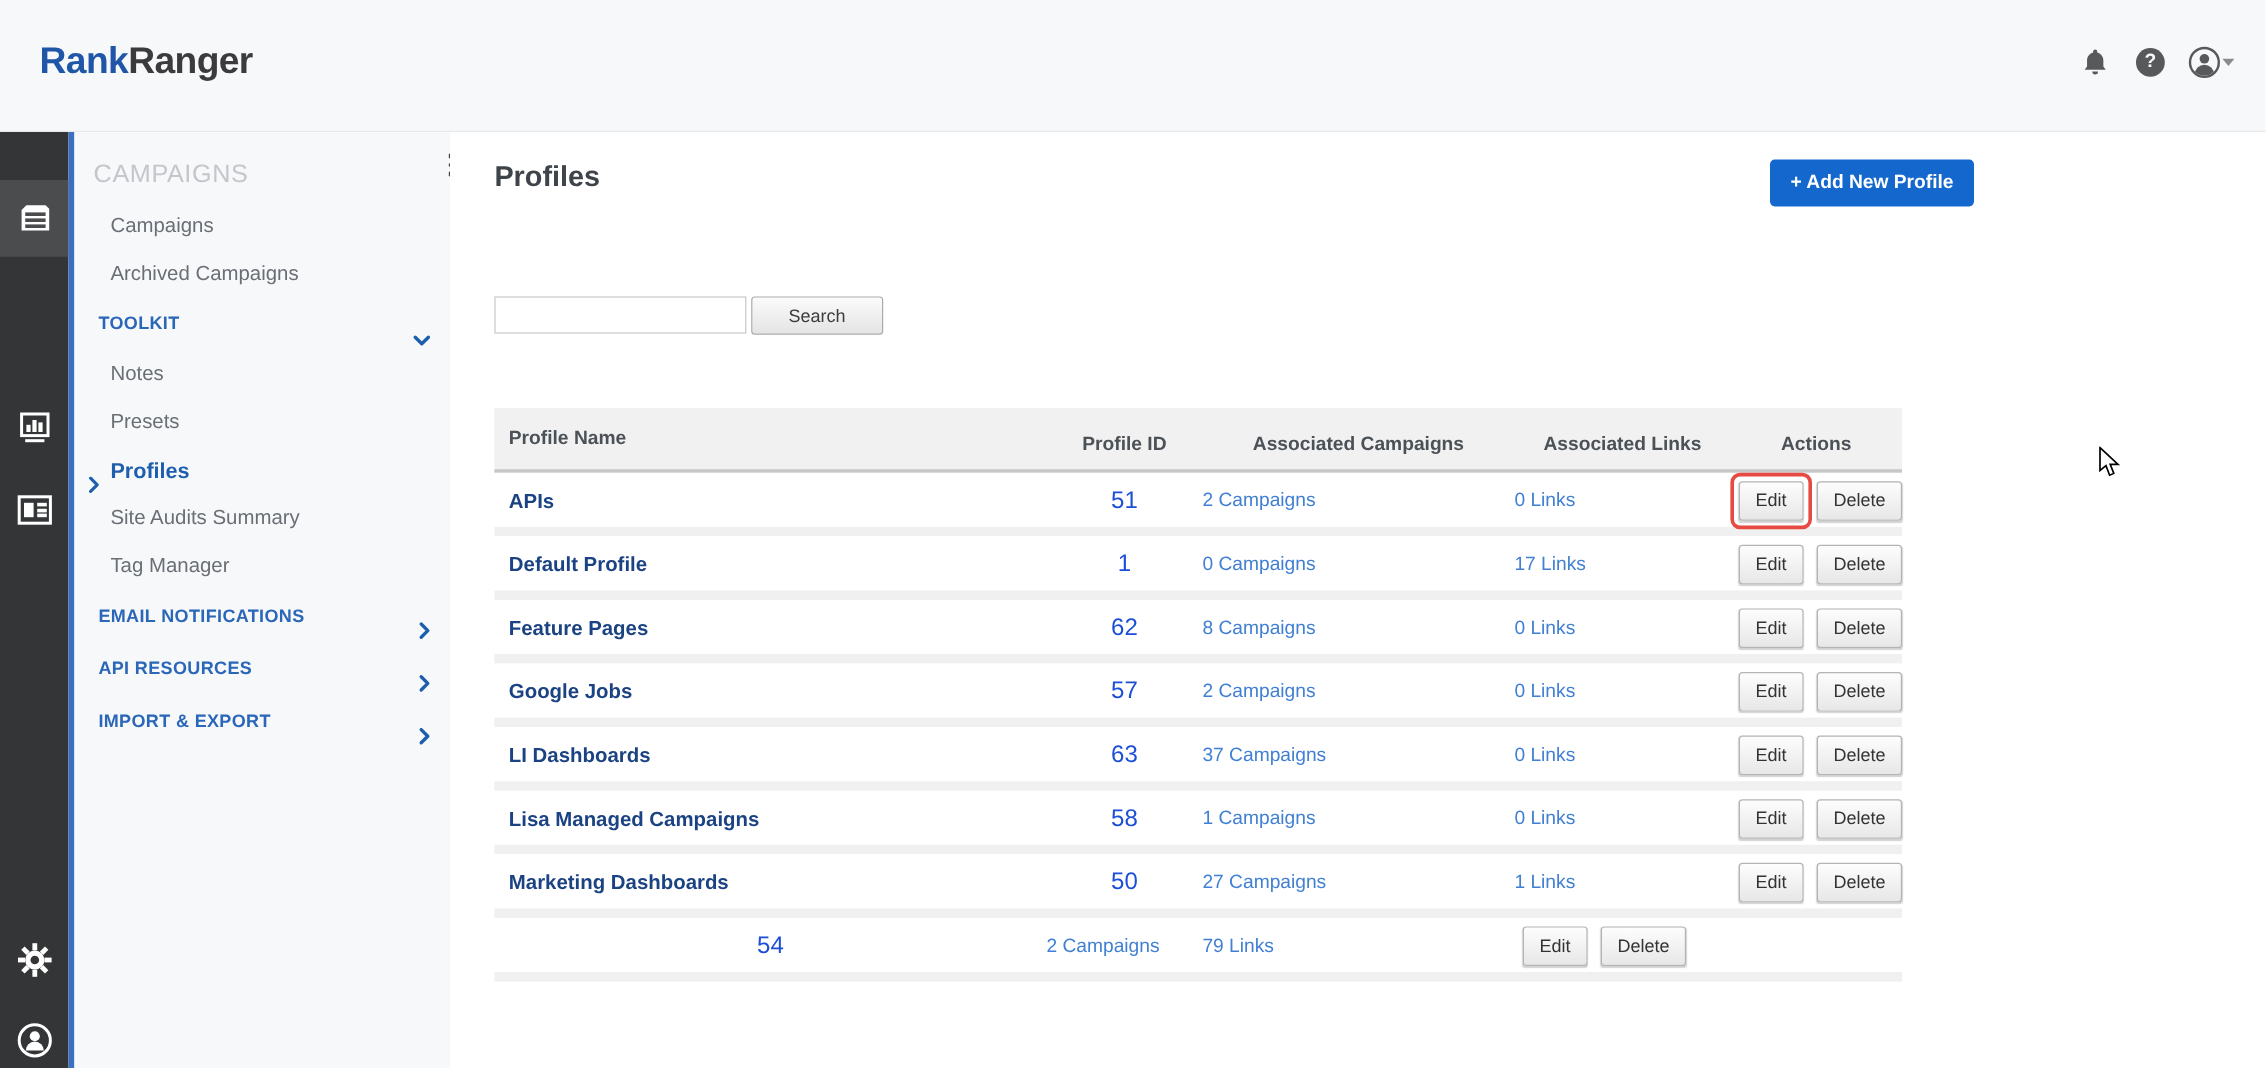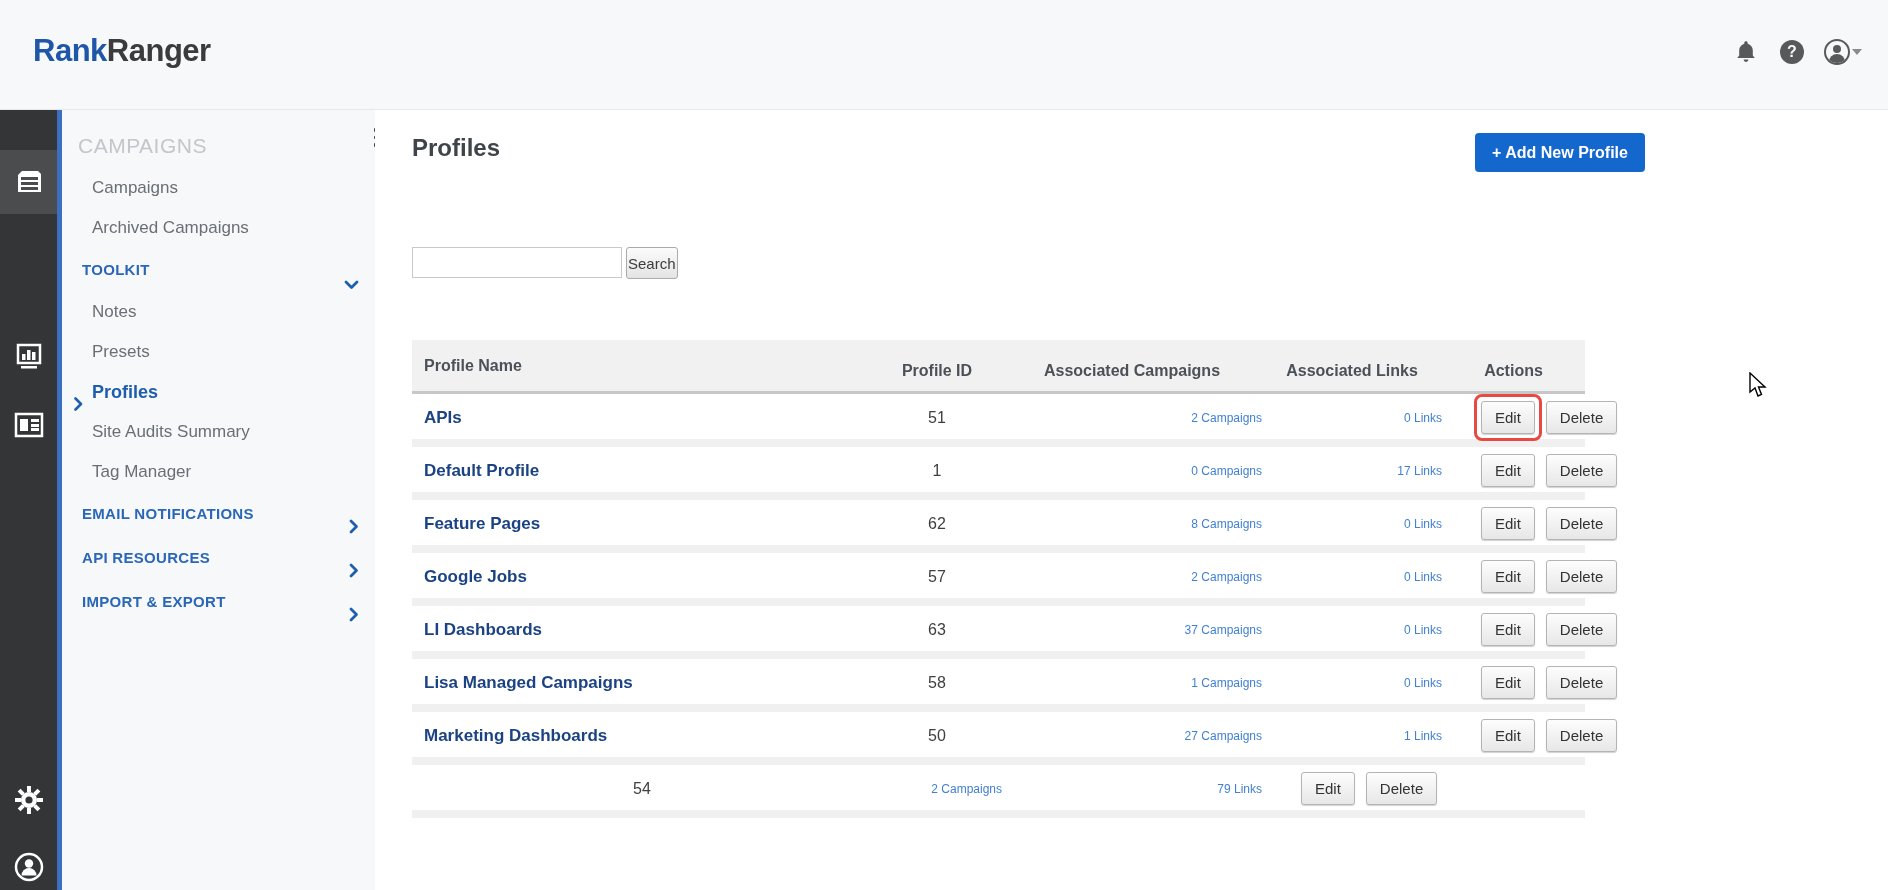--- a/index.html
+++ b/index.html
@@ -52,41 +52,41 @@
 
   
   .main { position:absolute; left:375px; top:110px; width:1513px; height:780px; background:#fff; }
   .page-title { position:absolute; left:37px; top:24px; font-size:24px; font-weight:bold; color:#3f444a; }
   .add-btn { position:absolute; left:1100px; top:23px; width:170px; height:39px; background:#1467cd;
              color:#fff; font-weight:bold; font-size:16px; border:none; border-radius:4px;
              font-family:"Liberation Sans", sans-serif; cursor:pointer; }
   .search-input { position:absolute; left:37px; top:137px; width:210px; height:31px;
                   border:1px solid #c9c9c9; background:#fff; padding:0 8px; font-size:15px;
                   font-family:"Liberation Sans", sans-serif; }
-  .search-btn { position:absolute; left:251px; top:137px; height:32px; padding:0 1px;
+  .search-btn { position:absolute; left:251px; top:137px; height:32px; padding:0 30px;
                 background:linear-gradient(#fbfbfb,#e4e4e4); border:1px solid #ababab; border-radius:3px;
                 font-size:15px; color:#3c3c3c; font-family:"Liberation Sans", sans-serif; cursor:pointer; }
   .results { position:absolute; left:37px; top:196px; font-size:16px; color:#000000;margin-top:46px; }
   .results b { font-weight:bold; }
 
   
   .table { position:absolute; left:37px; top:230px; width:1173px; }
   .thead { display:grid; grid-template-columns:460px 130px 260px 180px 143px; height:54px;
            background:#f1f1f2; border-bottom:3px solid #c6c7c8; align-items:center; }
   .th { font-size:16px; font-weight:bold; color:#4b5157; }
   .th.left { padding-left:12px; text-align:left; }
   .th.center { text-align:center;margin-top:10px; }
   .trow { display:grid; grid-template-columns:460px 130px 260px 180px 143px; height:53px;
           background:#fff; border-bottom:8px solid #f0f0f1; align-items:center; }
   .td.name { padding-left:12px; }
   .td.name a { font-size:17px; font-weight:bold; color:#1b4383; text-decoration:none; cursor:pointer; }
-  .td.id { text-align:center; font-size:16px; color:#404040; }
-  .td.center a { display:block; text-align:right; font-size:12px; color:#4180d3;
+  .td.id { text-align:center; font-size:20px; color:#1d4ed8; }
+  .td.center a { display:block; text-align:left; font-size:16px; color:#4180d3;
                  text-decoration:none; cursor:pointer; }
-  .td.actions { display:flex; align-items:center;margin-left:32px; }
+  .td.actions { display:flex; align-items:center; }
   .act-btn { height:33px; padding:0 13px; background:linear-gradient(#fdfdfd,#e7e7e7);
              border:1px solid #b4b4b4; border-radius:3px; box-shadow:0 1px 1px rgba(0,0,0,.18);
              font-size:15px; color:#333; font-family:"Liberation Sans", sans-serif; cursor:pointer; }
   .edit-wrap { display:inline-flex; padding:4px; border:3px solid transparent; border-radius:8px;
                margin-right:4px; }
   .edit-wrap.hl { border-color:#e64a42; }
 
   .cursor { position:absolute; left:1748px; top:372px; }
 </style>
 </head>

